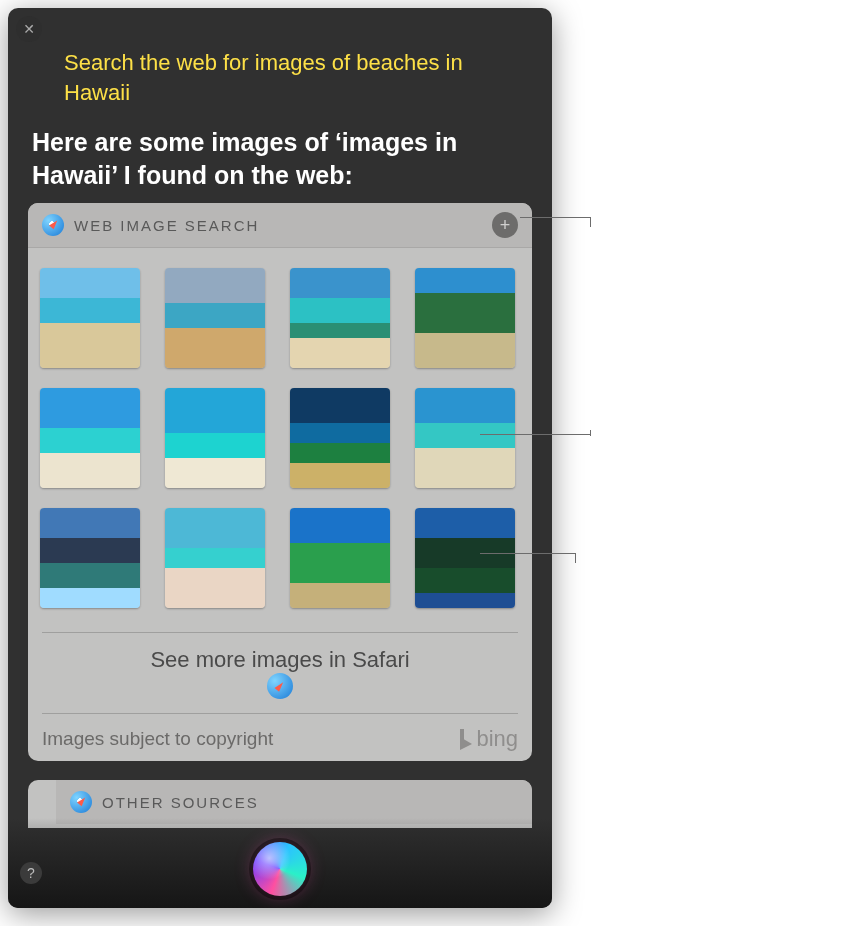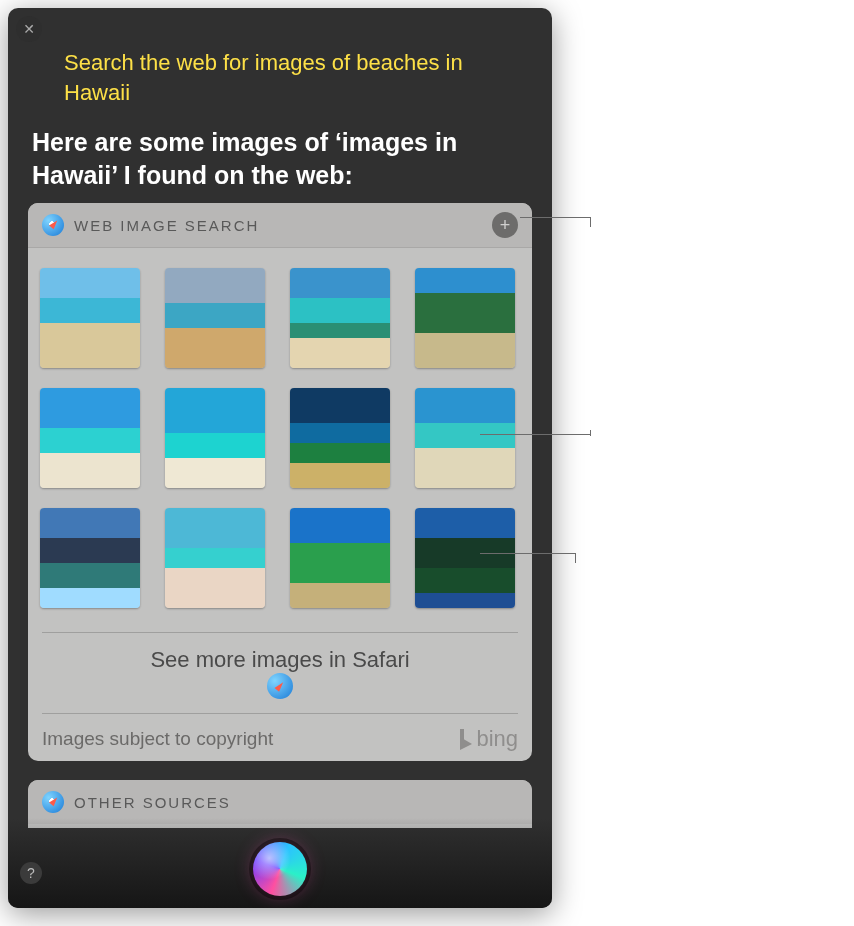--- a/index.html
+++ b/index.html
@@ -320,21 +320,21 @@
       <div class="copyright-row">
         <span>Images subject to copyright</span>
         <span class="bing-logo">
           <span class="bing-mark"></span>
           <span>bing</span>
         </span>
       </div>
     </div>
 
     <div class="card other-card">
-      <div class="card-header" style="border-bottom:none;">
+      <div class="card-header" style="border-bottom:none;margin-left:28px;">
         <span class="compass-icon"></span>
         <span class="card-title">OTHER SOURCES</span>
       </div>
     </div>
 
     <div class="footer-shade"></div>
     <div class="help-btn">
       <span>?</span>
     </div>
     <div class="siri-orb"></div>

